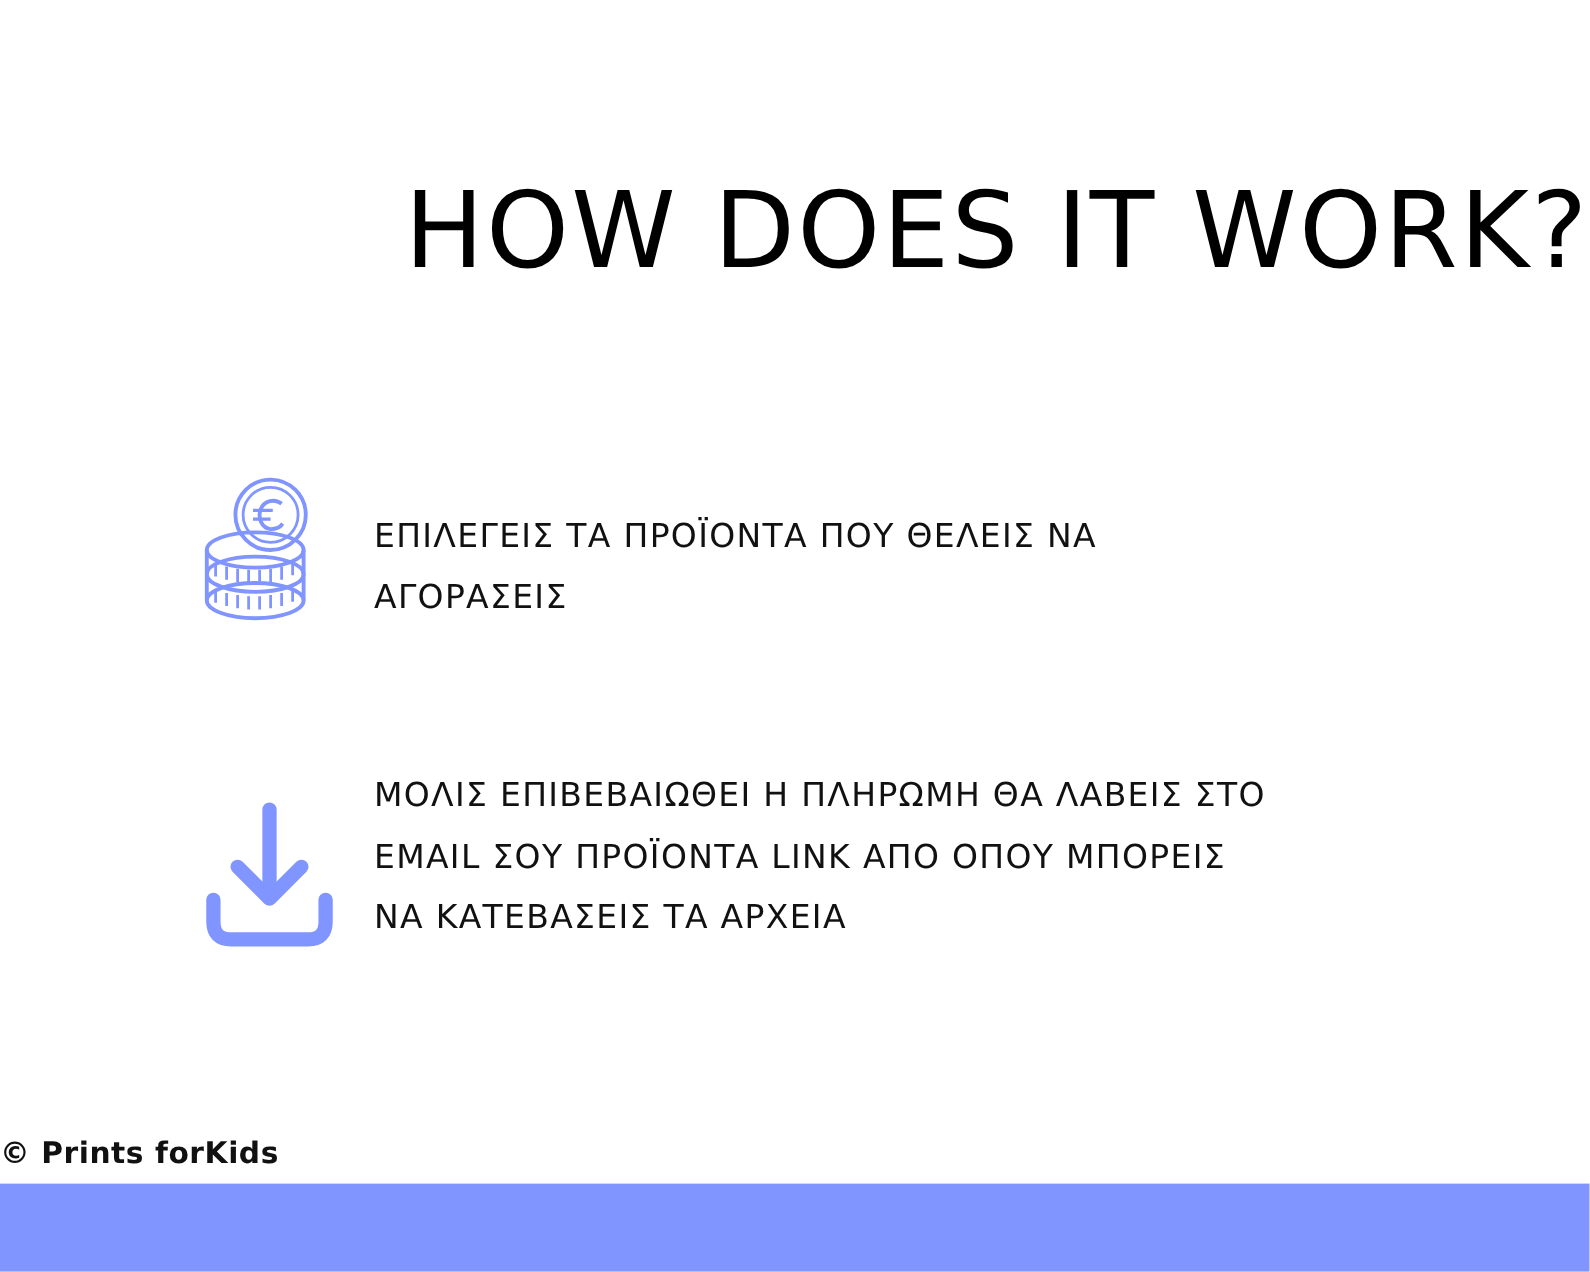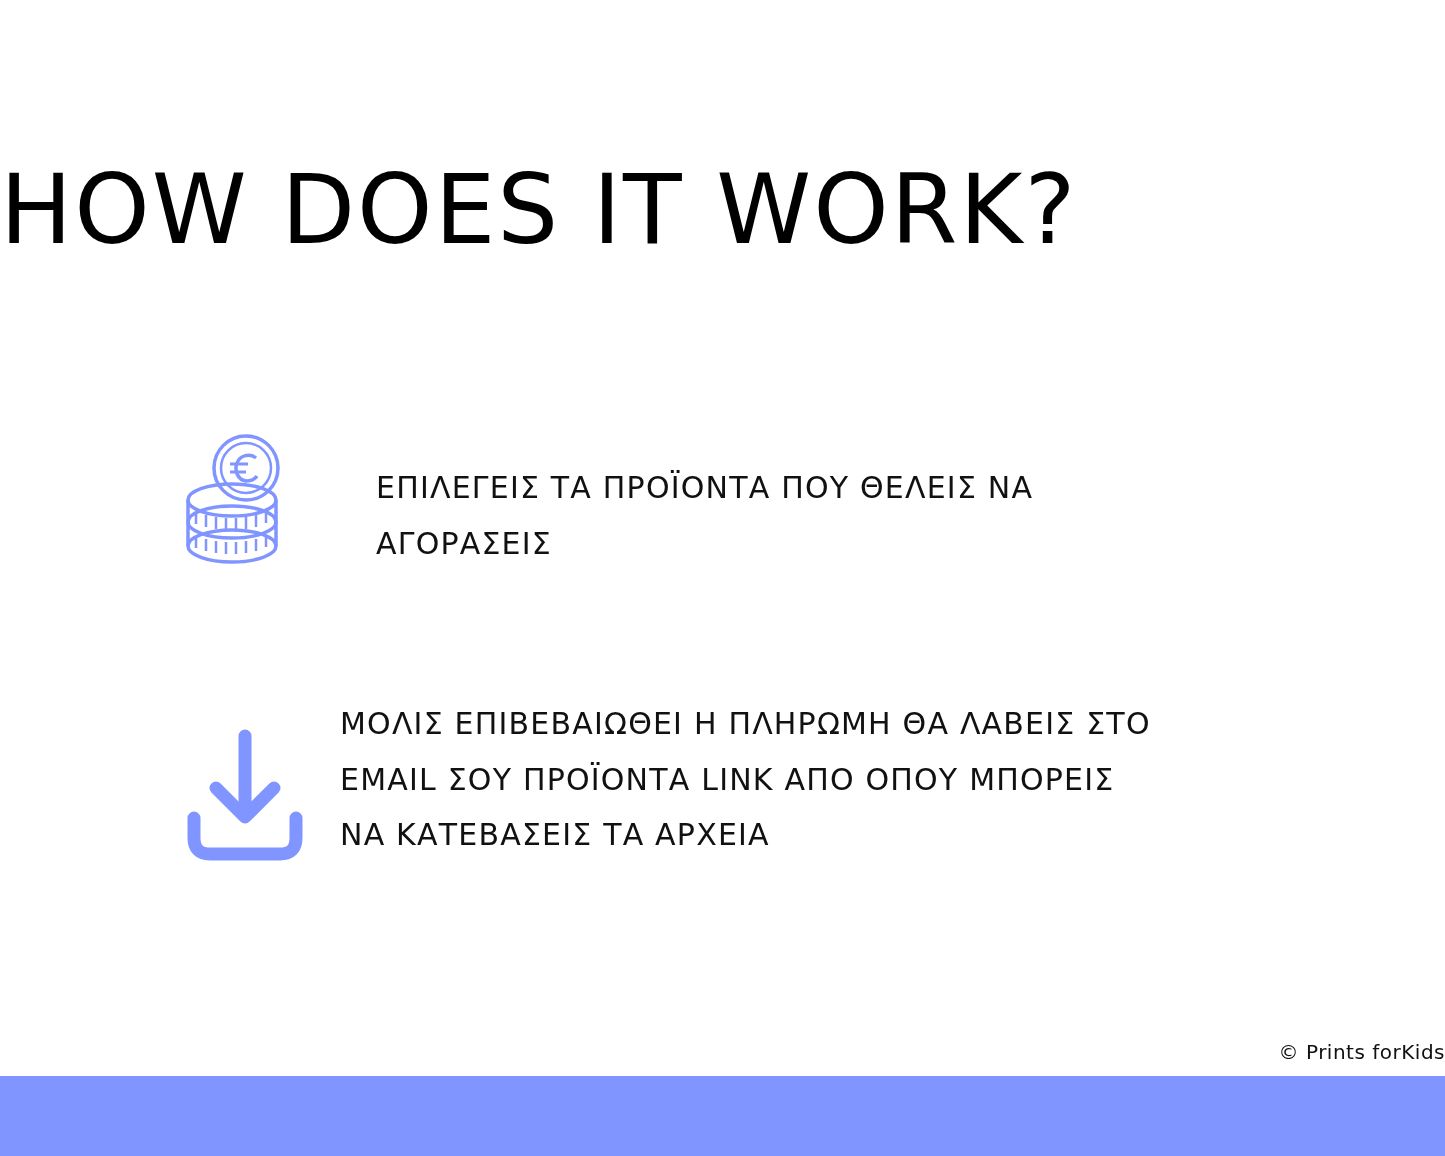--- a/index.html
+++ b/index.html
@@ -21,21 +21,21 @@
     height: 1156px;
     background: #ffffff;
     box-sizing: border-box;
   }
 
   .title {
     position: absolute;
     top: 160px;
     left: 0;
     width: 100%;
-    text-align: left;
+    text-align: right;
     font-size: 96px;
     line-height: 1.05;
     font-weight: 400;
     letter-spacing: 2px;
     color: #000000;
     font-family: "DejaVu Sans", sans-serif;
     white-space: nowrap;
   }
 
   .rows {
@@ -65,38 +65,37 @@
     font-size: 30px;
     line-height: 1.85;
     letter-spacing: 1.2px;
     color: #111111;
     font-family: "DejaVu Sans", sans-serif;
     max-width: 830px;
   }
 
   .row-1 .row-text {
     padding-top: 40px;
-    margin-left: 36px;
   }
 
   .row-2 {
     margin-top: 42px;
   }
   .row-2 .row-icon {
     padding-top: 30px;
   }
 
   .footer {
     position: absolute;
     bottom: 92px;
     left: 0;
     width: 100%;
-    text-align: right;
-    font-size: 20px;
-    font-weight: normal;
+    text-align: left;
+    font-size: 27px;
+    font-weight: bold;
     letter-spacing: 0.5px;
     color: #111111;
     font-family: "DejaVu Sans", sans-serif;
   }
 
   .bottom-bar {
     position: absolute;
     left: 0;
     bottom: 0;
     width: 100%;

